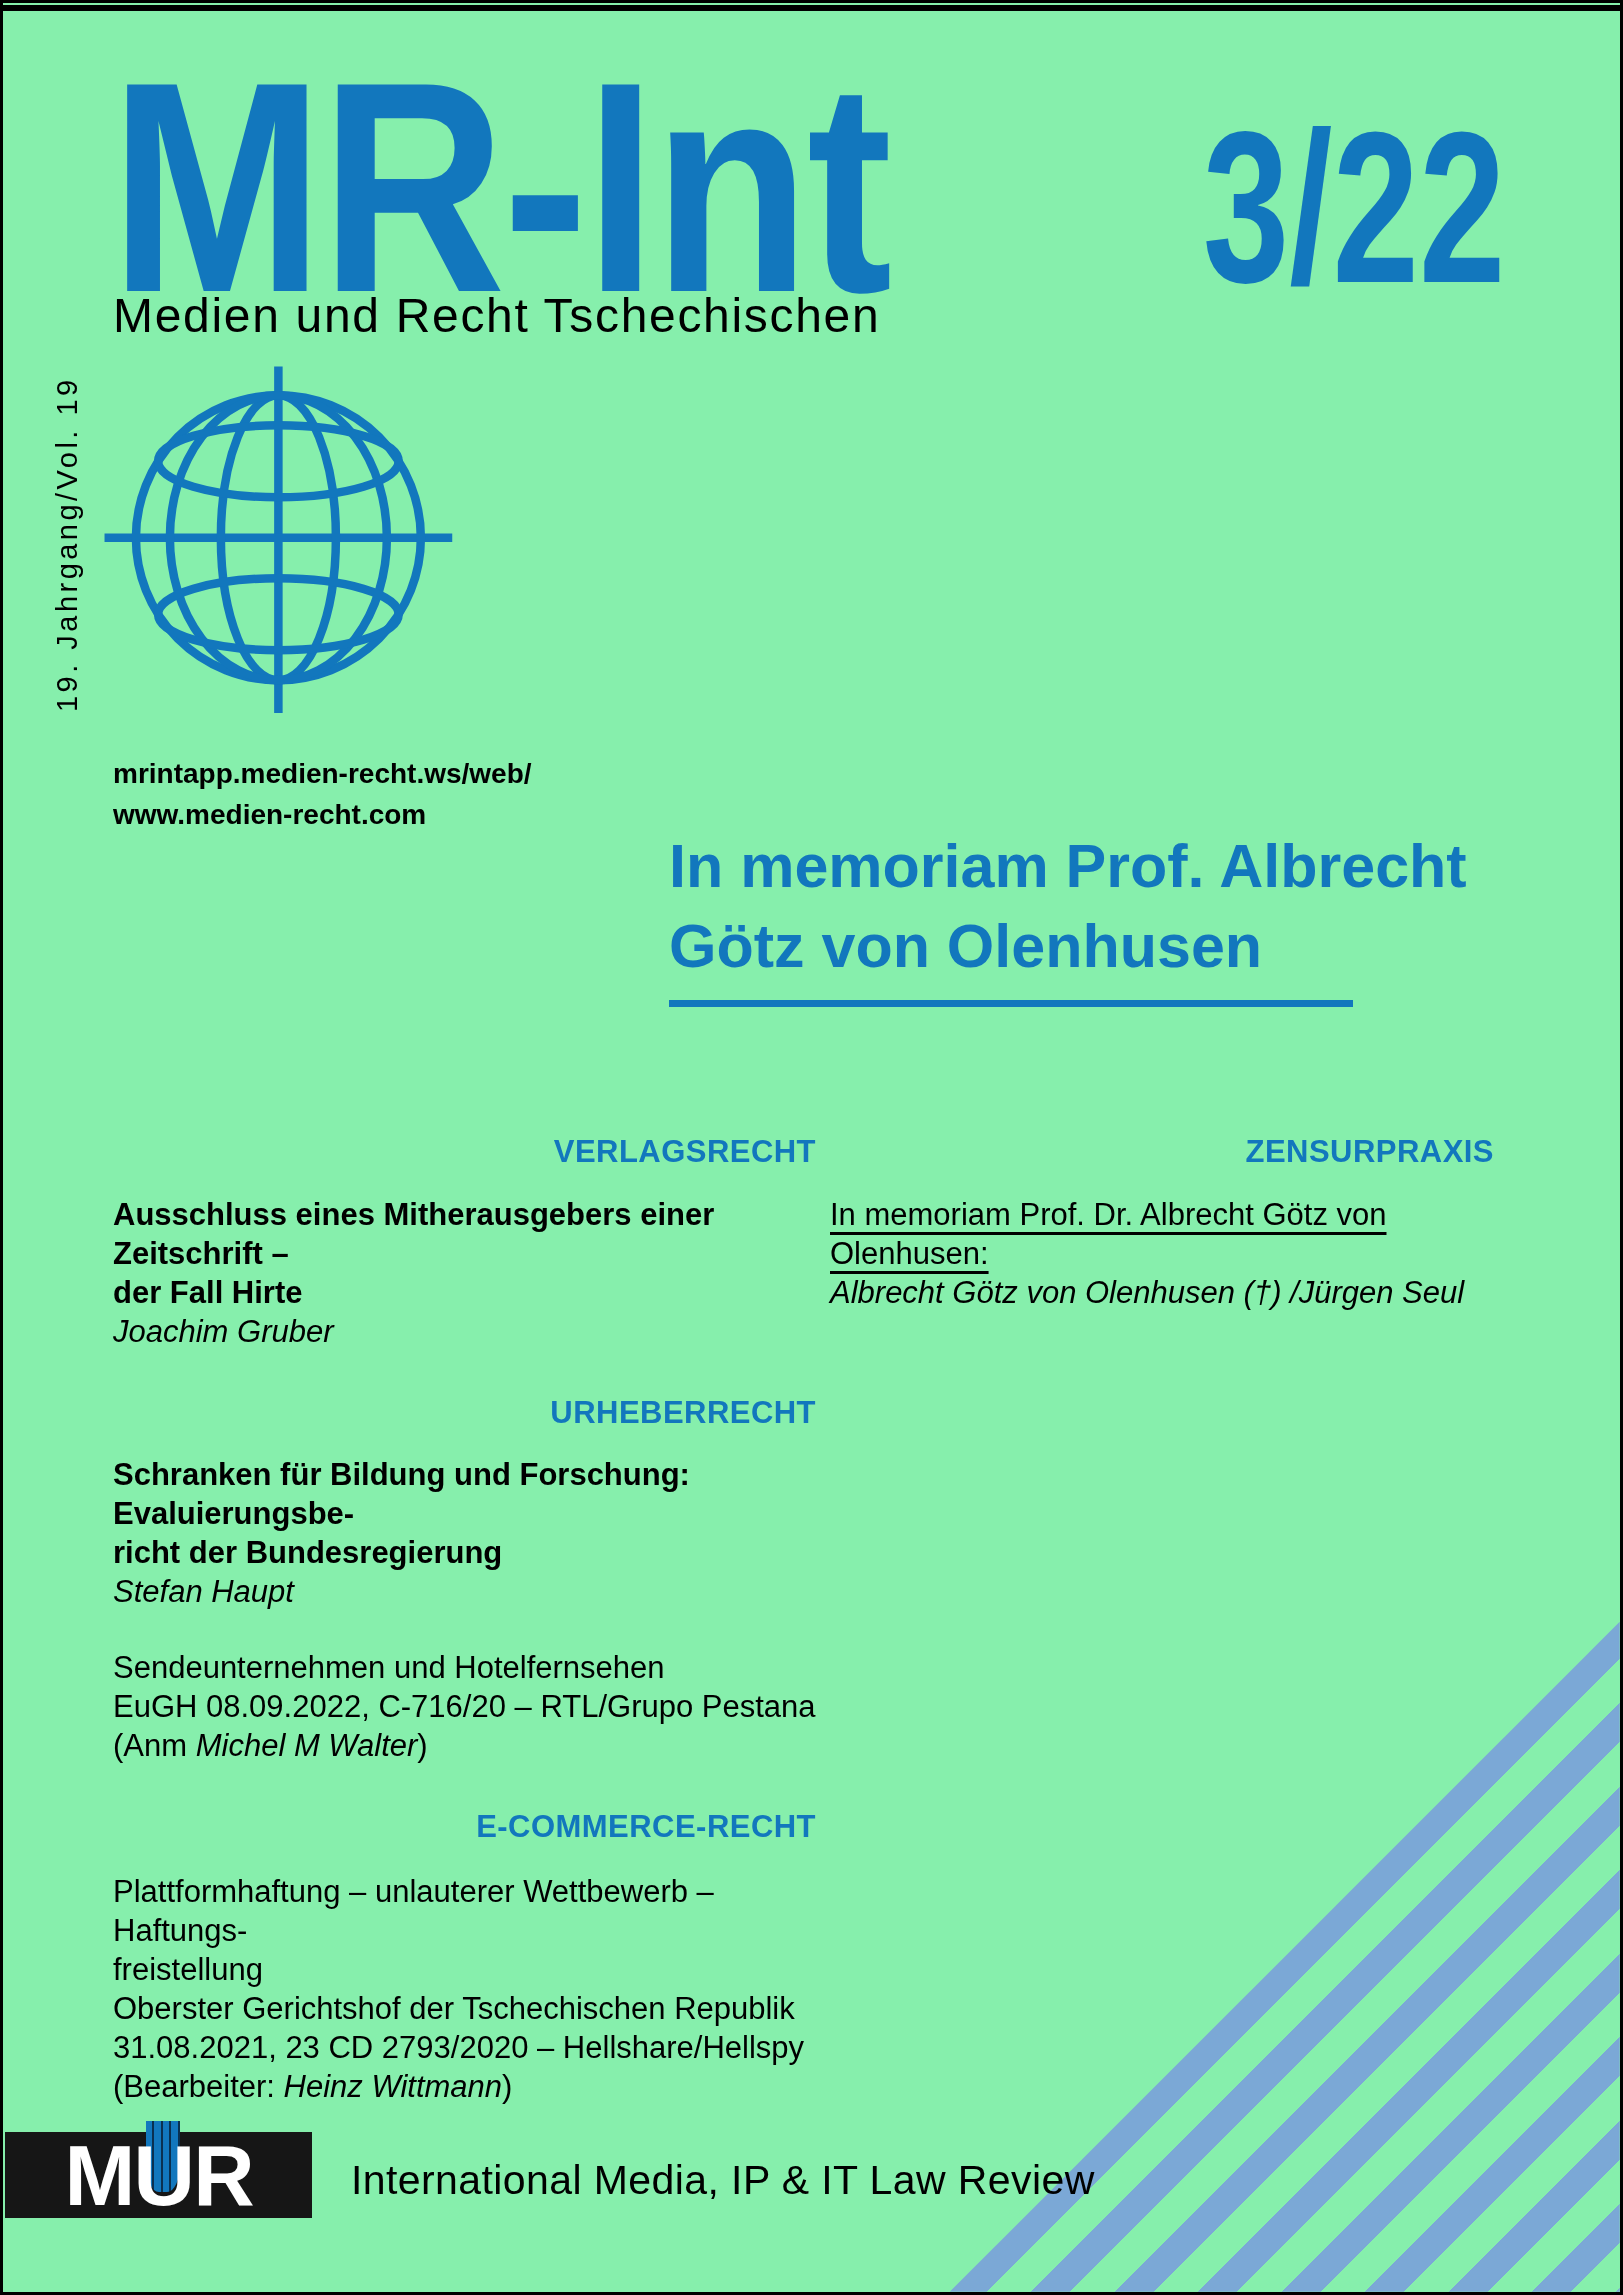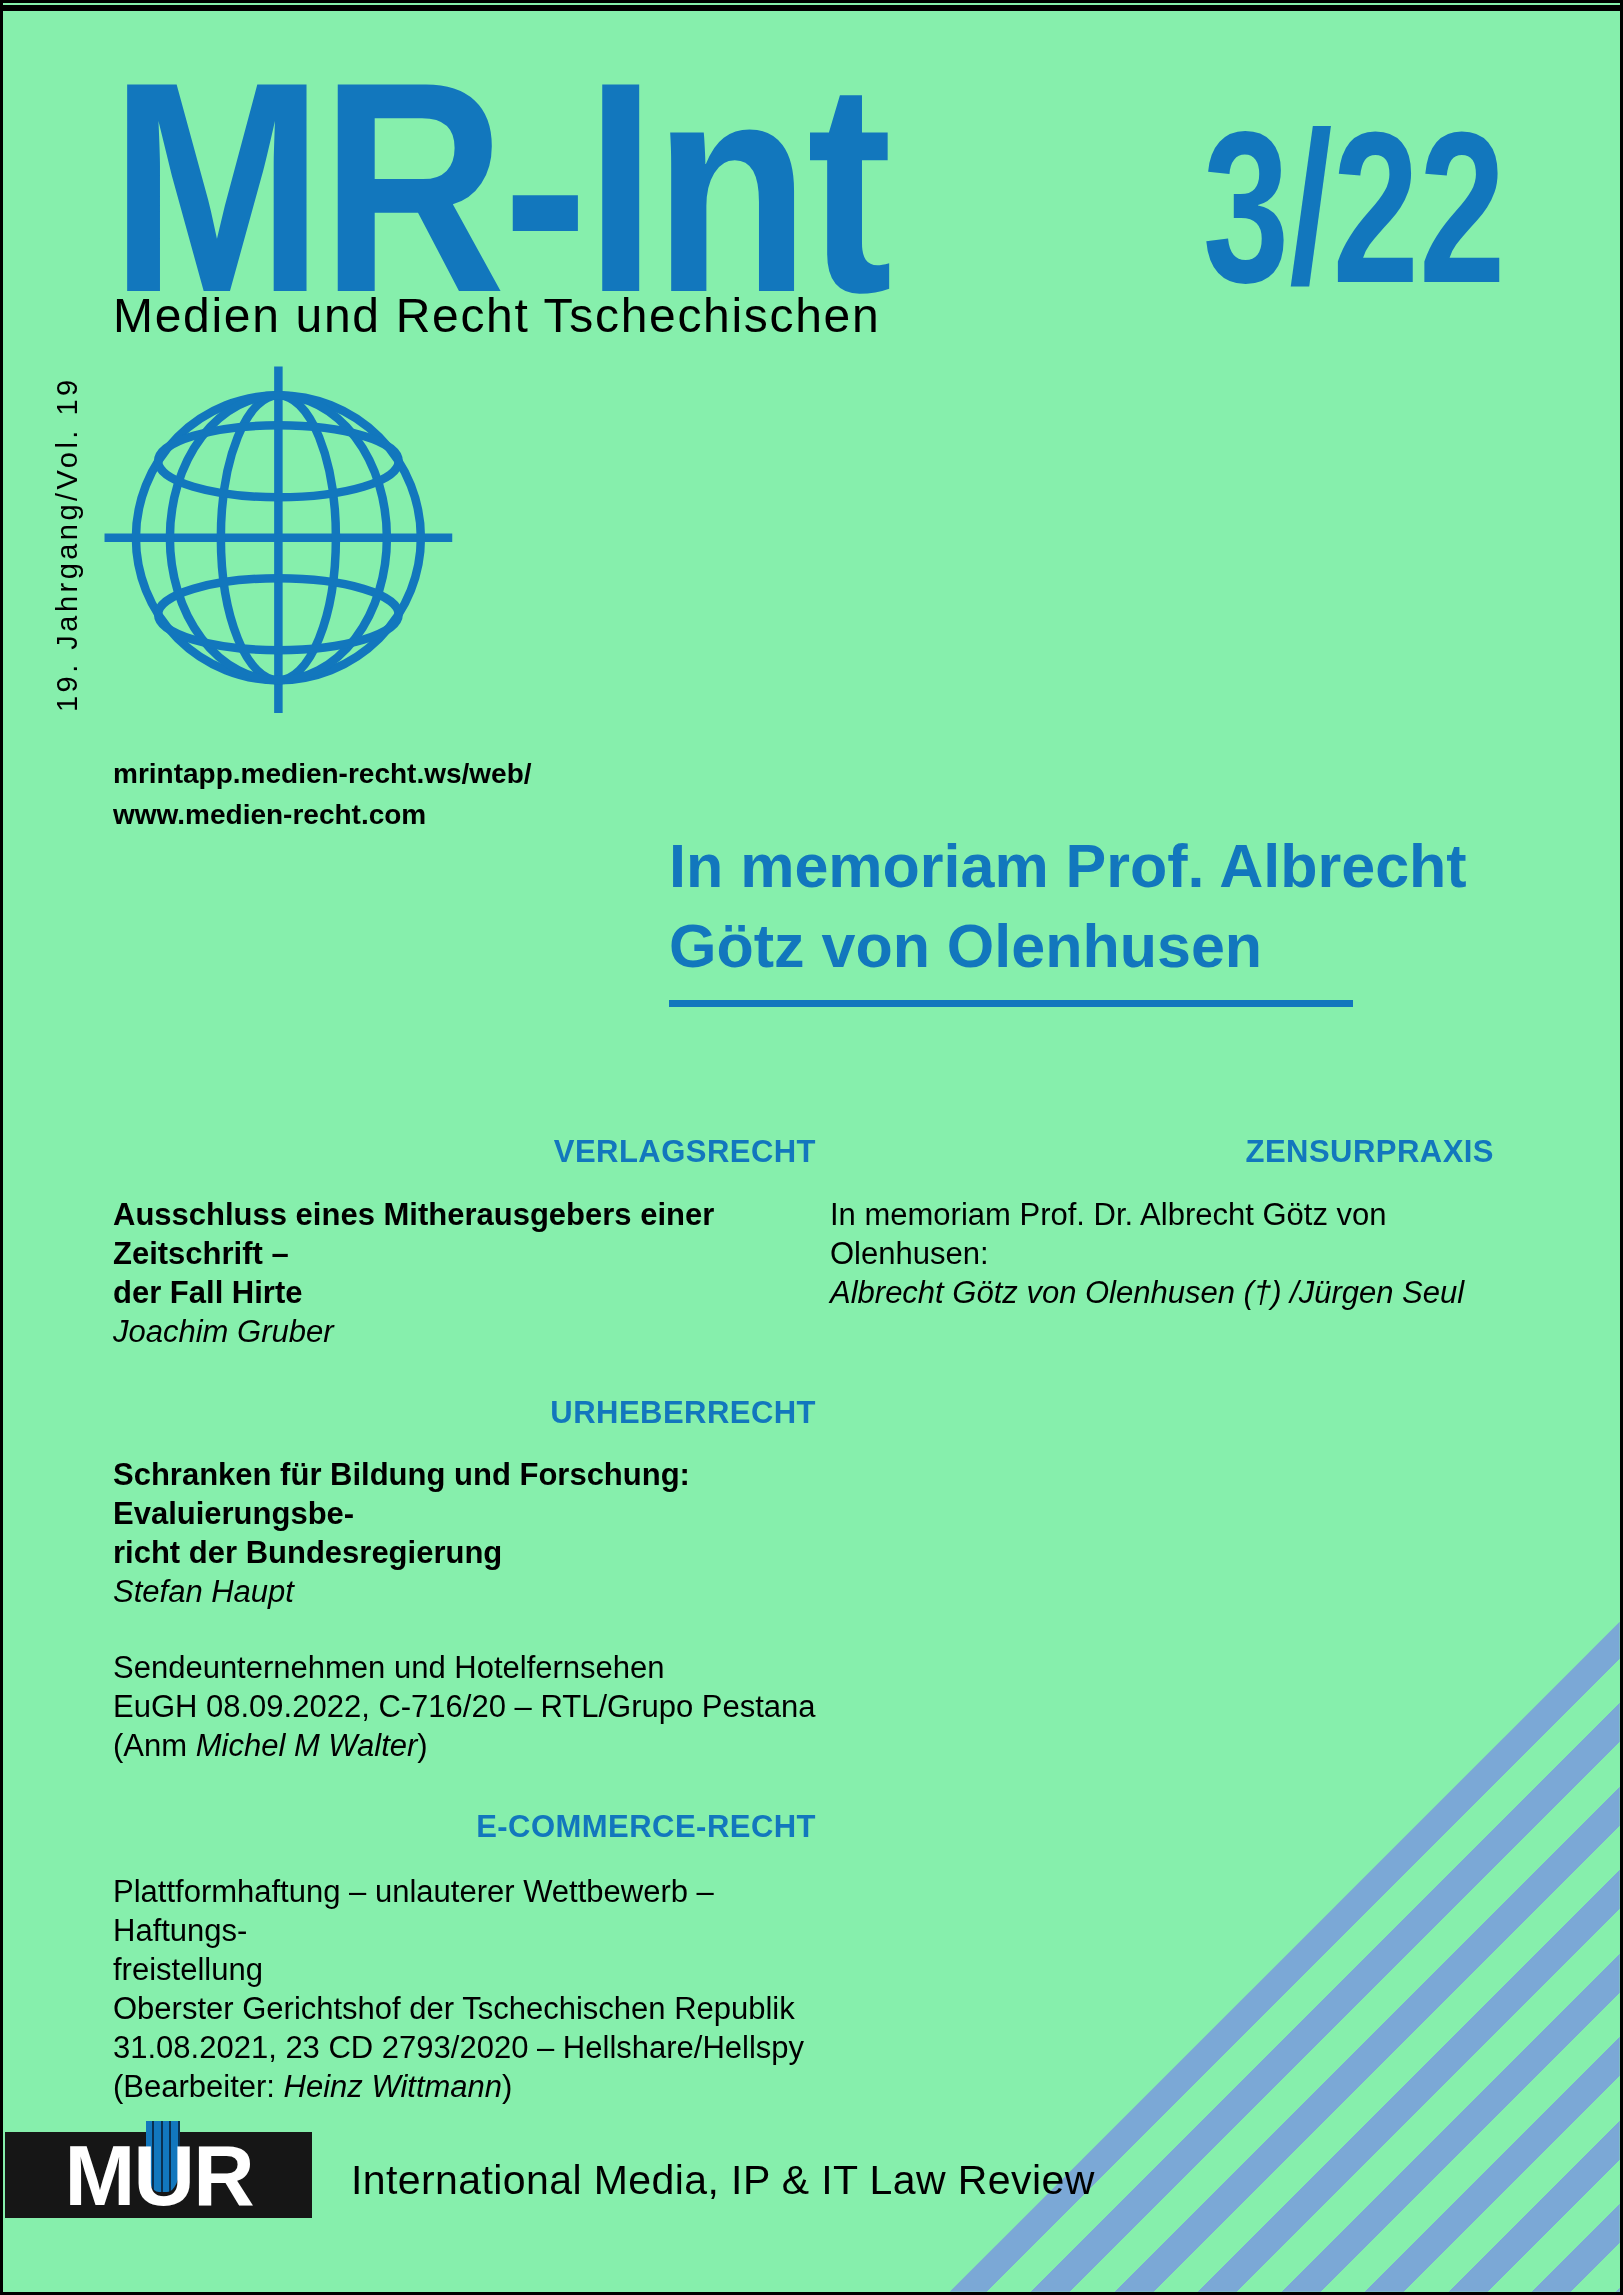--- a/index.html
+++ b/index.html
@@ -56,21 +56,21 @@
     position:absolute;left:669px;top:1000px;width:684px;height:6.5px;background:var(--brand);
   }
 
   
   .col{position:absolute;top:1132px;font-size:31px;line-height:39px;color:var(--ink);}
   .col-left{left:113px;width:703px;}
   .col-right{left:830px;width:664px;}
   .sec-heading{font-weight:700;color:var(--brand);letter-spacing:.015em;text-align:right;}
   .bold{font-weight:700;}
   .ital{font-style:italic;}
-  .kicker{text-decoration-thickness:2.6px;text-underline-offset:6.5px;}
+  .kicker{text-decoration:underline;text-decoration-thickness:2.6px;text-underline-offset:6.5px;}
   .mt-sm{margin-top:23.6px;}
   .mt-xs{margin-top:2.6px;}
   .mt-md{margin-top:37px;}
   .mt-lg{margin-top:42px;}
   .mt-ml{margin-top:26px;}
 
   
   .mur-box{
     position:absolute;left:5.2px;top:2132px;width:307px;height:86px;background:#161616;
     display:flex;align-items:center;justify-content:center;z-index:5;

